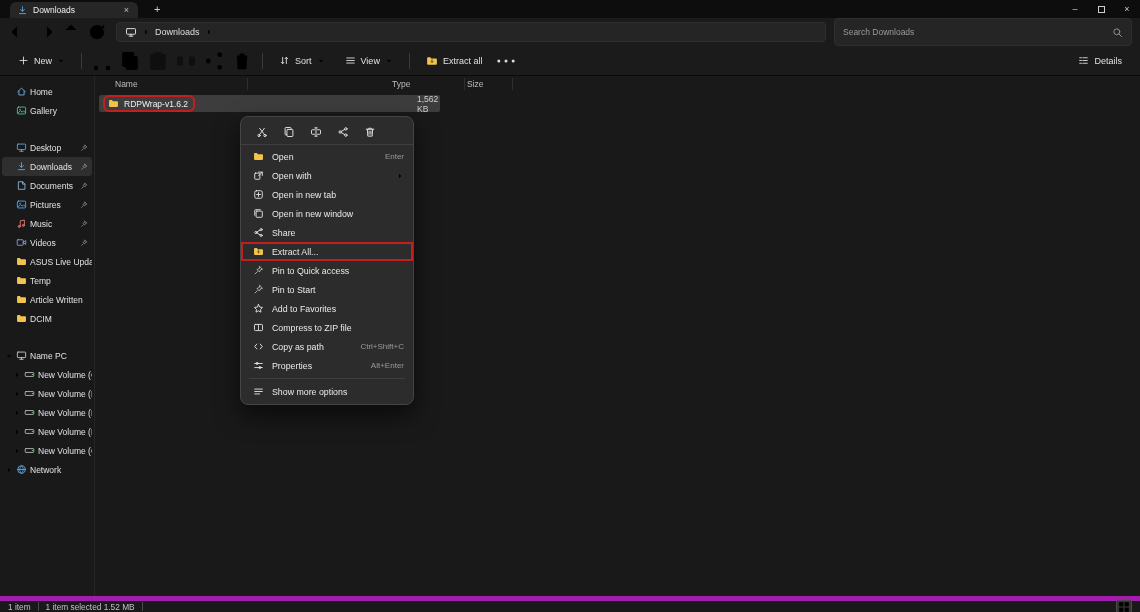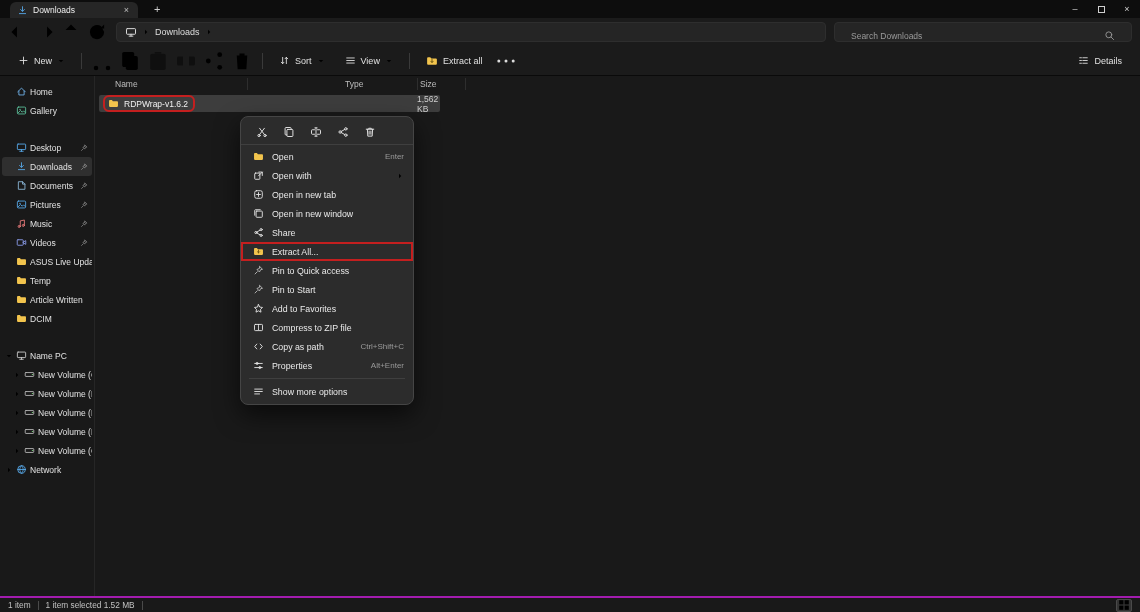--- a/index.html
+++ b/index.html
@@ -17,22 +17,22 @@
   .win-controls{margin-left:auto;display:flex;height:18px}
   .wc{width:26px;display:flex;align-items:center;justify-content:center;color:#cfcfcf;font-size:9px}
   .maxbox{width:7px;height:7px;border:1px solid #cfcfcf;display:inline-block}
 
   
   .navbar{height:28px;background:#1b1b1b;display:flex;align-items:center;padding:0 8px;gap:4px;flex:none}
   .nav-btn{width:22px;height:20px;display:flex;align-items:center;justify-content:center;color:#cfcfcf;border-radius:4px}
   .nav-btn.dim{color:#6b6b6b}
   .breadcrumb-bar{flex:1;height:20px;background:#252525;border:1px solid #2e2e2e;border-radius:4px;
        display:flex;align-items:center;gap:5px;padding:0 8px;margin:0 4px;color:#dedede}
-  .search-box{width:298px;height:20px;background:#252525;border:1px solid #2e2e2e;border-radius:4px;
-       display:flex;align-items:flex-end;padding:0 16px;color:#9a9a9a}
+  .search-box{width:298px;height:28px;background:#252525;border:1px solid #2e2e2e;border-radius:4px;
+       display:flex;align-items:center;padding:0 8px;color:#9a9a9a}
   .search-box .ph{flex:1;font-size:8.5px}
 
   
   .toolbar{height:30px;background:#1b1b1b;border-bottom:1px solid #0a0a0a;display:flex;align-items:center;
        padding:0 10px;gap:4px;flex:none}
   .tb-btn{display:flex;align-items:center;gap:5px;padding:0 8px;height:22px;border-radius:4px;color:#e0e0e0;font-size:9px}
   .tb-ico{width:24px;height:22px;display:flex;align-items:center;justify-content:center;border-radius:4px;color:#dcdcdc}
   .tb-ico.dim{opacity:.42}
   .tb-sep{width:1px;height:16px;background:#3a3a3a;margin:0 4px}
   .tb-right{margin-left:auto;display:flex;align-items:center}
@@ -68,21 +68,21 @@
   .cm-quick{display:flex;align-items:center;justify-content:flex-start;gap:9px;height:25px;padding:0 12px;
        border-bottom:1px solid #3f3f3f;margin-bottom:2px}
   .cm-quick-btn{width:18px;height:18px;display:flex;align-items:center;justify-content:center;border-radius:4px;color:#e0e0e0}
   .menu-item{display:flex;align-items:center;height:19px;padding:0 9px 0 12px;gap:8px;font-size:8.8px;color:#eaeaea}
   .menu-item .icon{width:11px;height:11px}
   .mi-label{white-space:nowrap}
   .mi-right{margin-left:auto;color:#9a9a9a;font-size:8px;display:flex;align-items:center}
   .cm-sep{height:1px;background:#3f3f3f;margin:3px 8px}
 
   
-  .statusbar{height:16px;flex:none;background:#191919;border-top:2px solid #a21caf;display:flex;align-items:center;
+  .statusbar{height:16px;flex:none;background:#191919;border-top:5px solid #a21caf;display:flex;align-items:center;
        padding:0 8px;gap:7px;color:#c2c2c2;font-size:8.3px}
   .sb-div{width:1px;height:9px;background:#4a4a4a}
   .status-views{margin-left:auto;display:flex;gap:2px}
   .sv-btn{width:16px;height:13px;display:flex;align-items:center;justify-content:center;color:#bdbdbd;border-radius:2px}
   .sv-btn.active{background:#333;border:1px solid #4a4a4a}
 </style>
 </head>
 <body>
 
 <div class="window">
@@ -513,21 +513,21 @@
             </svg>
           </span>
           <span class="sb-label">Network</span>
         </div>
       </aside>
 
     <div class="main">
       <div class="colheaders" id="colheaders">
           <div class="col" style="width: 135px;">Name</div>
           <div class="col" style="width: 95px; margin-top: 42px;">Date modified</div>
-          <div class="col" style="width: 75px;">Type</div>
+          <div class="col" style="width: 75px; margin-left: 47px;">Type</div>
           <div class="col" style="width: 48px; text-align: right;">Size</div>
         </div>
 
 
       <div class="file-row" style="background: rgb(61, 61, 61);">
         <span class="redbox" style="border-color: rgb(196, 31, 31); border-radius: 6px;">
           <span class="icon sm">
               <svg viewBox="0 0 16 16">
                 <path fill="#f2c44d" stroke="none" d="M1.5 4.2c0-.7.5-1.2 1.2-1.2h3l1.4 1.6h6.2c.7 0 1.2.5 1.2 1.2v6c0 .7-.5 1.2-1.2 1.2H2.7c-.7 0-1.2-.5-1.2-1.2z"></path>
               </svg>

